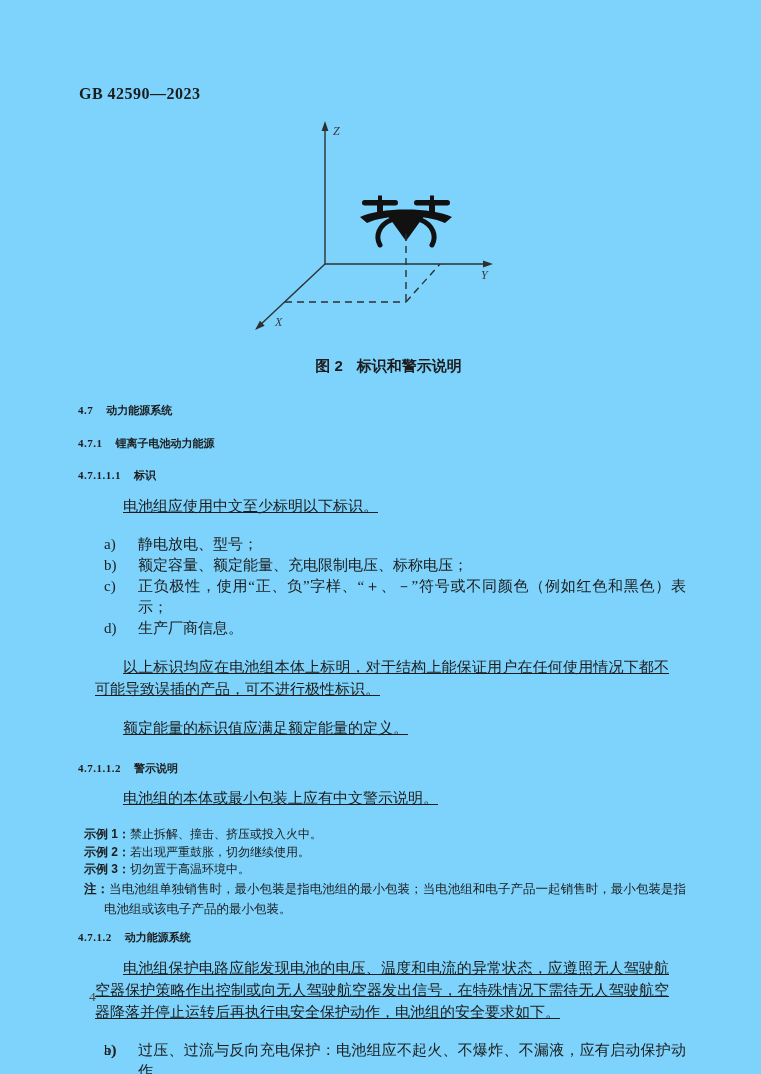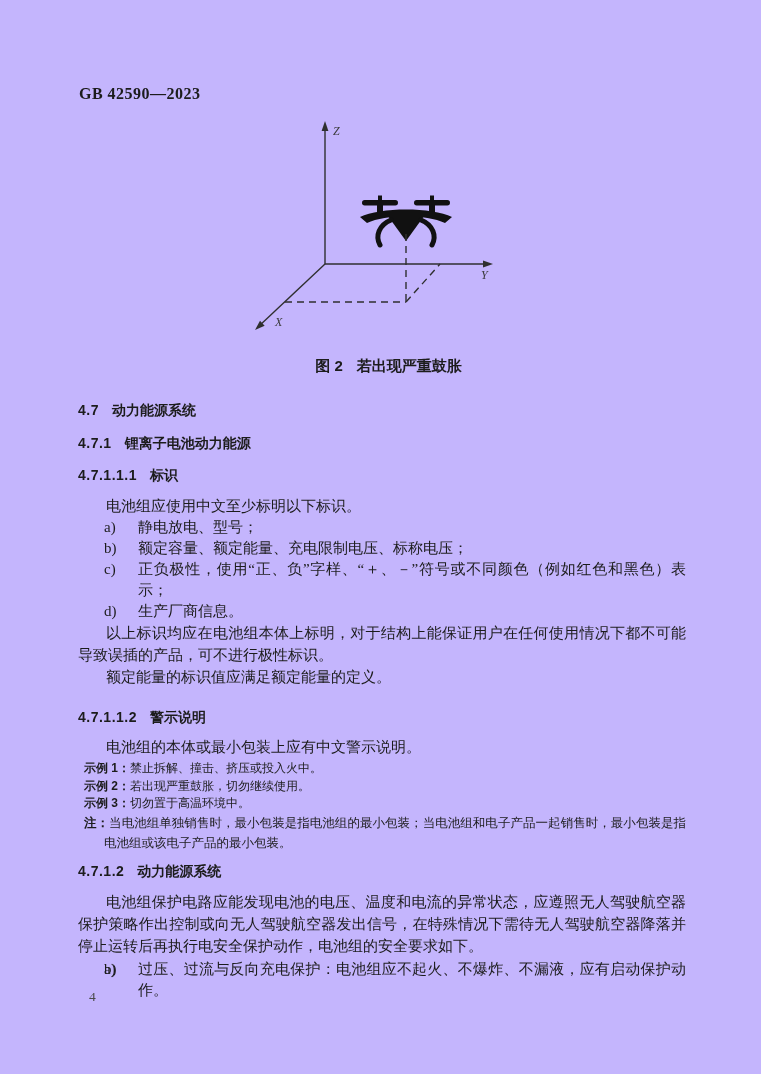--- a/index.html
+++ b/index.html
@@ -1,21 +1,21 @@
 <!DOCTYPE html>
 <html><head>
 <meta charset="utf-8">
 <style>
   * { box-sizing: border-box; }
   html, body { margin: 0; padding: 0; background: #ffffff; }
   .page {
     position: relative;
     width: 761px;
     height: 1074px;
-    background: #c4b5fd;
+    background: #7dd3fc;
     font-family: "Liberation Serif", "DejaVu Serif", serif;
     color: #1c1c1c;
     overflow: hidden;
   }
   .gb-header {
     position: absolute;
     left: 79px;
     top: 85px;
     font-size: 16px;
     font-weight: bold;
@@ -43,33 +43,33 @@
   .fig-caption .cap-num { margin-right: 14px; }
   .content {
     position: absolute;
     left: 78px;
     top: 396px;
     width: 608px;
     font-size: 15px;
     line-height: 22px;
   }
   .h {
-    font-family: Liberation Sans, sans-serif;
+    font-family: Liberation Serif, serif;
     font-weight: bold;
-    font-size: 14px;
+    font-size: 11px;
     line-height: 18px;
   }
   .h .hnum { margin-right: 13px; letter-spacing: 0.5px; }
   .h47    { margin-top: 5px; }
   .h471   { margin-top: 15px; }
   .h4711  { margin-top: 14px; }
   .h47111 { margin-top: 14px; }
   .h47112 { margin-top: 20px; }
   .h4712  { margin-top: 9px; }
-  .p { margin: 0; text-indent: 28px; text-align: justify; }
+  .p { margin: 17px; text-indent: 28px; text-align: justify; text-decoration: underline; }
   .p-intro  { margin-top: 11px; }
   .p-warn   { margin-top: 10px; }
   .p-safety { margin-top: 11px; }
   .li {
     position: relative;
     padding-left: 60px;
     line-height: 21px;
     text-align: justify;
   }
   .li .li-label { position: absolute; left: 26px; }
@@ -148,21 +148,21 @@
         <line x1="158" y1="122" x2="158" y2="190"></line>
       </g>
 
       <text x="85" y="23" class="axis-label">Z</text>
       <text x="233" y="167" class="axis-label">Y</text>
       <text x="27" y="214" class="axis-label">X</text>
     </svg>
   </div>
 
   <div class="fig-caption">
-    <span class="cap-num">图 2</span><span>若出现严重鼓胀</span>
+    <span class="cap-num">图 2</span><span>标识和警示说明</span>
   </div>
 
   <div class="content">
 
     <div class="h h47">
       <span class="hnum">4.7</span><span>动力能源系统</span>
     </div>
 
     <div class="h h471">
       <span class="hnum">4.7.1</span><span>锂离子电池动力能源</span>

